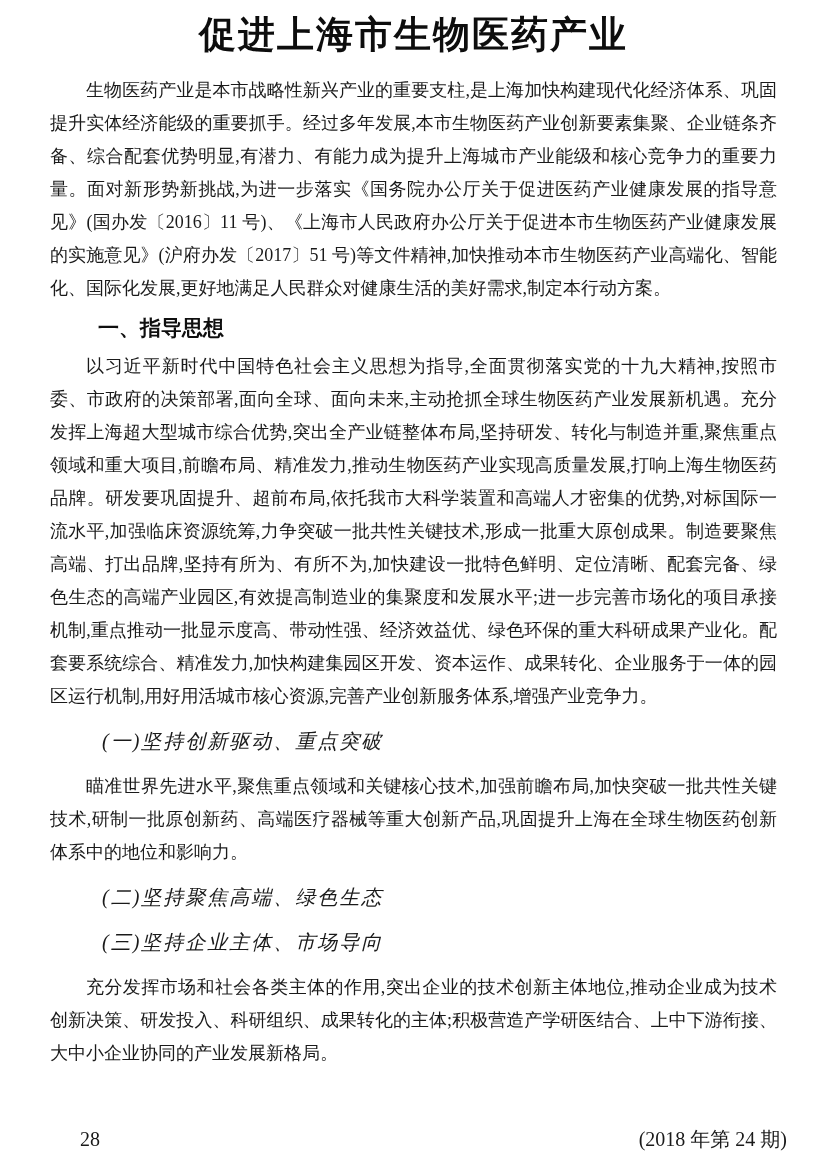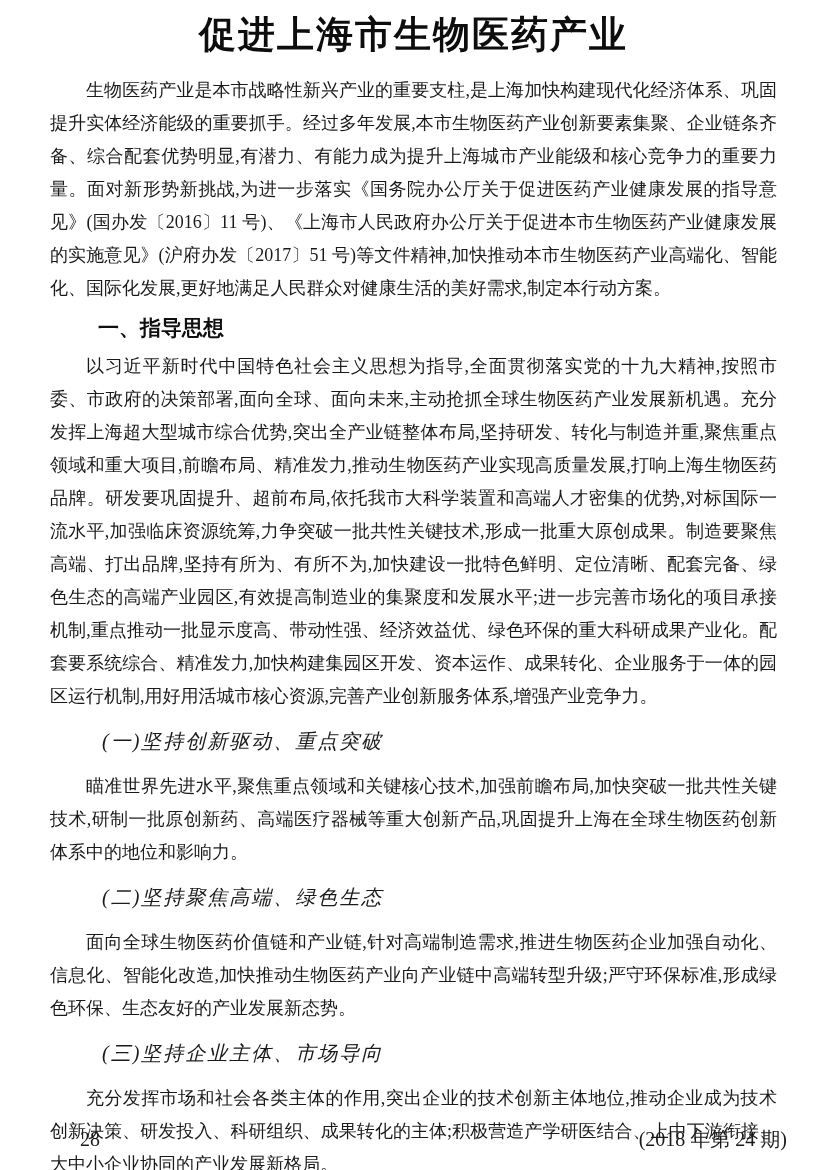--- a/index.html
+++ b/index.html
@@ -92,21 +92,20 @@
   <p class="body-text">生物医药产业是本市战略性新兴产业的重要支柱,是上海加快构建现代化经济体系、巩固提升实体经济能级的重要抓手。经过多年发展,本市生物医药产业创新要素集聚、企业链条齐备、综合配套优势明显,有潜力、有能力成为提升上海城市产业能级和核心竞争力的重要力量。面对新形势新挑战,为进一步落实《国务院办公厅关于促进医药产业健康发展的指导意见》(国办发〔2016〕11 号)、《上海市人民政府办公厅关于促进本市生物医药产业健康发展的实施意见》(沪府办发〔2017〕51 号)等文件精神,加快推动本市生物医药产业高端化、智能化、国际化发展,更好地满足人民群众对健康生活的美好需求,制定本行动方案。</p>
 
   <h2 class="sec-heading">一、指导思想</h2>
   <p class="body-text">以习近平新时代中国特色社会主义思想为指导,全面贯彻落实党的十九大精神,按照市委、市政府的决策部署,面向全球、面向未来,主动抢抓全球生物医药产业发展新机遇。充分发挥上海超大型城市综合优势,突出全产业链整体布局,坚持研发、转化与制造并重,聚焦重点领域和重大项目,前瞻布局、精准发力,推动生物医药产业实现高质量发展,打响上海生物医药品牌。研发要巩固提升、超前布局,依托我市大科学装置和高端人才密集的优势,对标国际一流水平,加强临床资源统筹,力争突破一批共性关键技术,形成一批重大原创成果。制造要聚焦高端、打出品牌,坚持有所为、有所不为,加快建设一批特色鲜明、定位清晰、配套完备、绿色生态的高端产业园区,有效提高制造业的集聚度和发展水平;进一步完善市场化的项目承接机制,重点推动一批显示度高、带动性强、经济效益优、绿色环保的重大科研成果产业化。配套要系统综合、精准发力,加快构建集园区开发、资本运作、成果转化、企业服务于一体的园区运行机制,用好用活城市核心资源,完善产业创新服务体系,增强产业竞争力。</p>
 
 
   <p class="sub-heading">(一)坚持创新驱动、重点突破</p>
   <p class="body-text">瞄准世界先进水平,聚焦重点领域和关键核心技术,加强前瞻布局,加快突破一批共性关键技术,研制一批原创新药、高端医疗器械等重大创新产品,巩固提升上海在全球生物医药创新体系中的地位和影响力。</p>
 
   <p class="sub-heading">(二)坚持聚焦高端、绿色生态</p>
-  <p class="body-text">面向全球生物医药价值链和产业链,针对高端制造需求,推进生物医药企业加强自动化、信息化、智能化改造,加快推动生物医药产业向产业链中高端转型升级;严守环保标准,形成绿色环保、生态友好的产业发展新态势。</p>
 
   <p class="sub-heading">(三)坚持企业主体、市场导向</p>
   <p class="body-text">充分发挥市场和社会各类主体的作用,突出企业的技术创新主体地位,推动企业成为技术创新决策、研发投入、科研组织、成果转化的主体;积极营造产学研医结合、上中下游衔接、大中小企业协同的产业发展新格局。</p>
 
   <div class="footer">
     <span class="page-num">28</span>
     <span class="issue">(2018 年第 24 期)</span>
   </div>
 
 </div>

